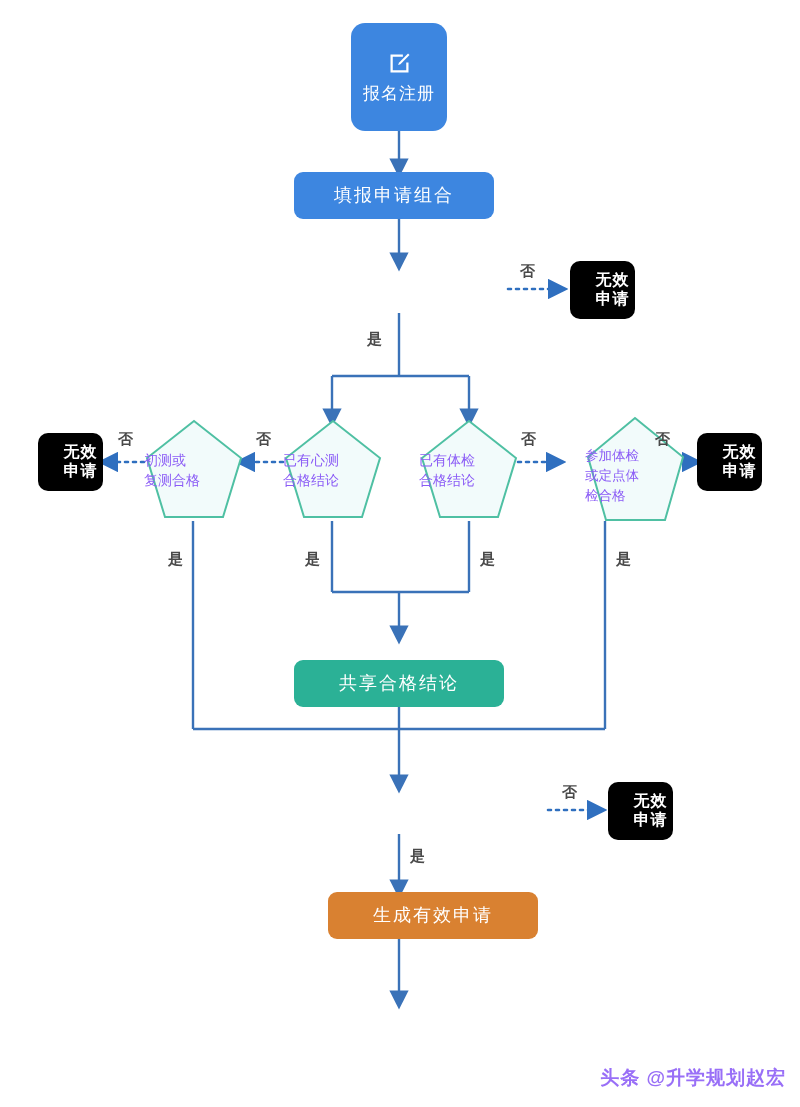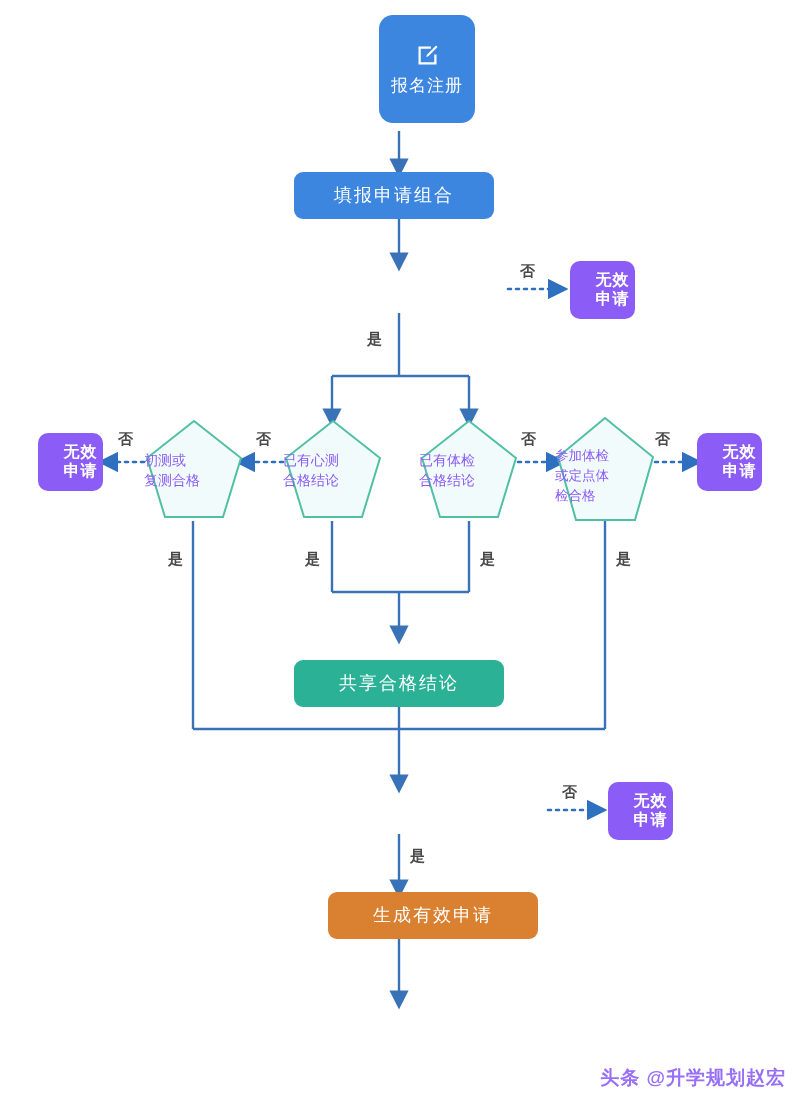--- a/index.html
+++ b/index.html
@@ -13,21 +13,21 @@
   #canvas{position:absolute;left:0;top:0;width:800px;height:1107px;}
   svg.wires{position:absolute;left:0;top:0;width:800px;height:1107px;pointer-events:none;}
 
   .node{position:absolute;box-sizing:border-box;display:flex;align-items:center;justify-content:center;
         color:#ffffff;text-align:center;line-height:1.28;}
   .rounded{border-radius:9px;}
 
   .n-blue{background:#3d86e0;}
   .n-teal{background:#2bb196;}
   .n-orange{background:#d98131;}
-  .n-gray{background:#8b5cf6;border-radius:10px;font-size:16px;font-weight:bold;letter-spacing:1px;padding-left:20px;}
+  .n-gray{background:#000000;border-radius:10px;font-size:16px;font-weight:bold;letter-spacing:1px;padding-left:20px;}
 
   .start{width:96px;height:108px;border-radius:14px;background:#3d86e0;flex-direction:column;gap:6px;}
   .start .lbl{font-size:17px;letter-spacing:1px;}
 
   .pentagon{position:absolute;}
   .pentagon svg{position:absolute;left:0;top:0;}
   .pentagon .ptext{position:absolute;left:0;top:0;width:100%;height:100%;
       display:flex;flex-direction:column;align-items:flex-start;justify-content:center;
       color:#8b5cf6;font-size:14px;line-height:1.45;text-align:center;}
   .pentagon .ptext.three{font-size:13.5px;line-height:1.5;padding-top:6px;}
@@ -90,21 +90,21 @@
     <line x1="193" y1="729" x2="605" y2="729" stroke="#3a72b8" stroke-width="2.4"></line>
     <line x1="399" y1="729" x2="399" y2="784" stroke="#3a72b8" stroke-width="2.4" marker-end="url(#arrowblue)"></line>
 
     <line x1="548" y1="810" x2="597" y2="810" stroke="#2f6fbf" stroke-width="2.6" stroke-dasharray="3,5" stroke-linecap="round" marker-end="url(#arrowdot)"></line>
 
     <line x1="399" y1="834" x2="399" y2="889" stroke="#3a72b8" stroke-width="2.4" marker-end="url(#arrowblue)"></line>
 
     <line x1="399" y1="939" x2="399" y2="1000" stroke="#3a72b8" stroke-width="2.4" marker-end="url(#arrowblue)"></line>
   </svg>
 
-  <div class="node start" style="left:351px;top:15px;margin-left:28px;">
+  <div class="node start" style="left:351px;top:23px;">
     <span class="icon-inline" style="margin:0">
       <svg width="27" height="27" viewBox="0 0 24 24">
         <path d="M4 4 h11 v2 H6 v12 h12 V11 h2 v9 H4 z" fill="#ffffff"></path>
         <path d="M19.6 3.2 l1.3 1.3 -8.1 8.1 -2.0 0.7 0.7 -2.0 z" fill="#ffffff"></path>
       </svg>
     </span>
     <span class="lbl">报名注册</span>
   </div>
 
   <div class="node rounded n-blue txt-lg" style="left:294px;top:172px;width:200px;height:47px;">
@@ -150,21 +150,21 @@
   <div class="pentagon" style="left:419px;top:418px;width:100px;height:104px;">
     <svg width="100" height="104" viewBox="0 0 100 104">
       <polygon points="50,3 97,40 79,99 21,99 3,40" fill="#f2fbfb" stroke="#4fc0a3" stroke-width="2"></polygon>
     </svg>
     <div class="ptext">
       <span>已有体检</span>
       <span>合格结论</span>
     </div>
   </div>
 
-  <div class="pentagon" style="left:555px;top:415px;width:101px;height:110px;">
+  <div class="pentagon" style="left:585px;top:415px;width:101px;height:110px;">
     <svg width="101" height="110" viewBox="0 0 101 110">
       <polygon points="50,3 98,42 80,105 21,105 3,42" fill="#f2fbfb" stroke="#4fc0a3" stroke-width="2"></polygon>
     </svg>
     <div class="ptext three">
       <span>参加体检</span>
       <span>或定点体</span>
       <span>检合格</span>
     </div>
   </div>
 

